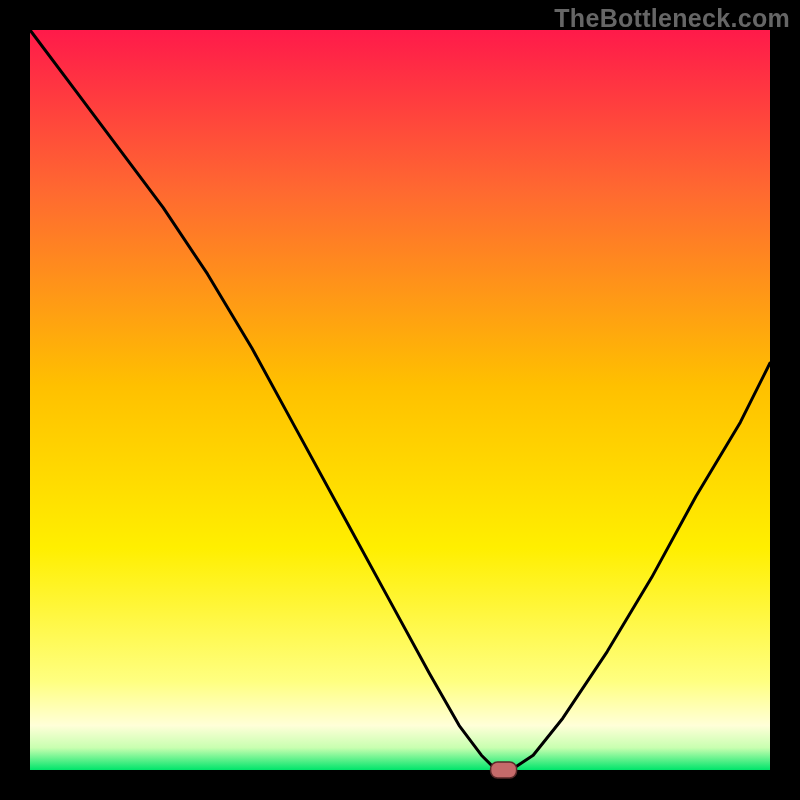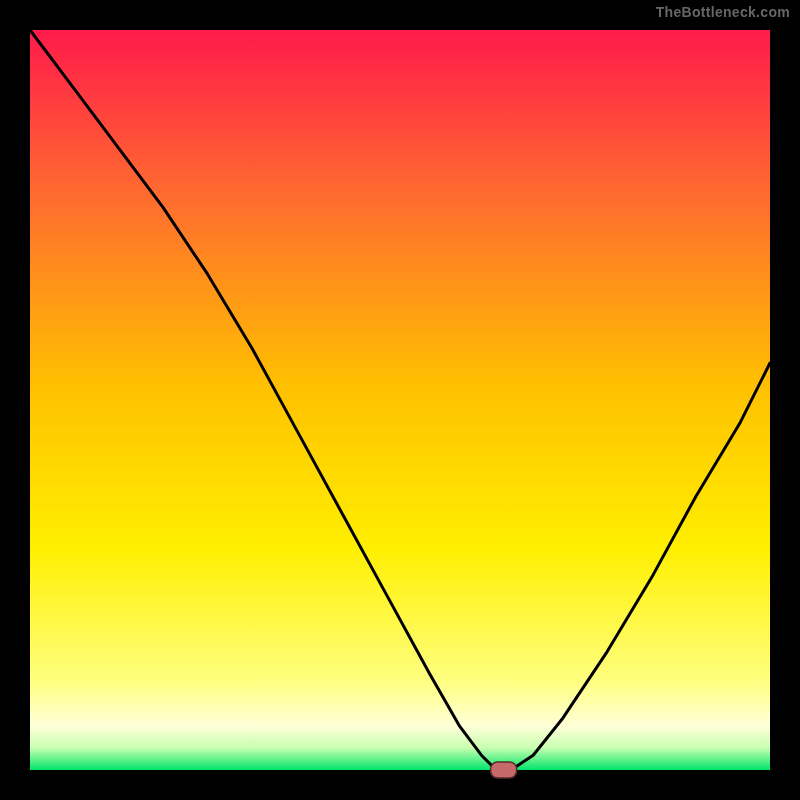--- a/index.html
+++ b/index.html
@@ -15,21 +15,21 @@
     width: 800px;
     height: 800px;
     background: #000;
   }
   .watermark {
     position: absolute;
     top: 4px;
     right: 10px;
     color: #666666;
     font-family: Arial, Helvetica, sans-serif;
-    font-size: 14px;
+    font-size: 25px;
     font-weight: bold;
     letter-spacing: 0.3px;
   }
   svg {
     position: absolute;
     top: 0;
     left: 0;
   }
 </style>
 </head>

